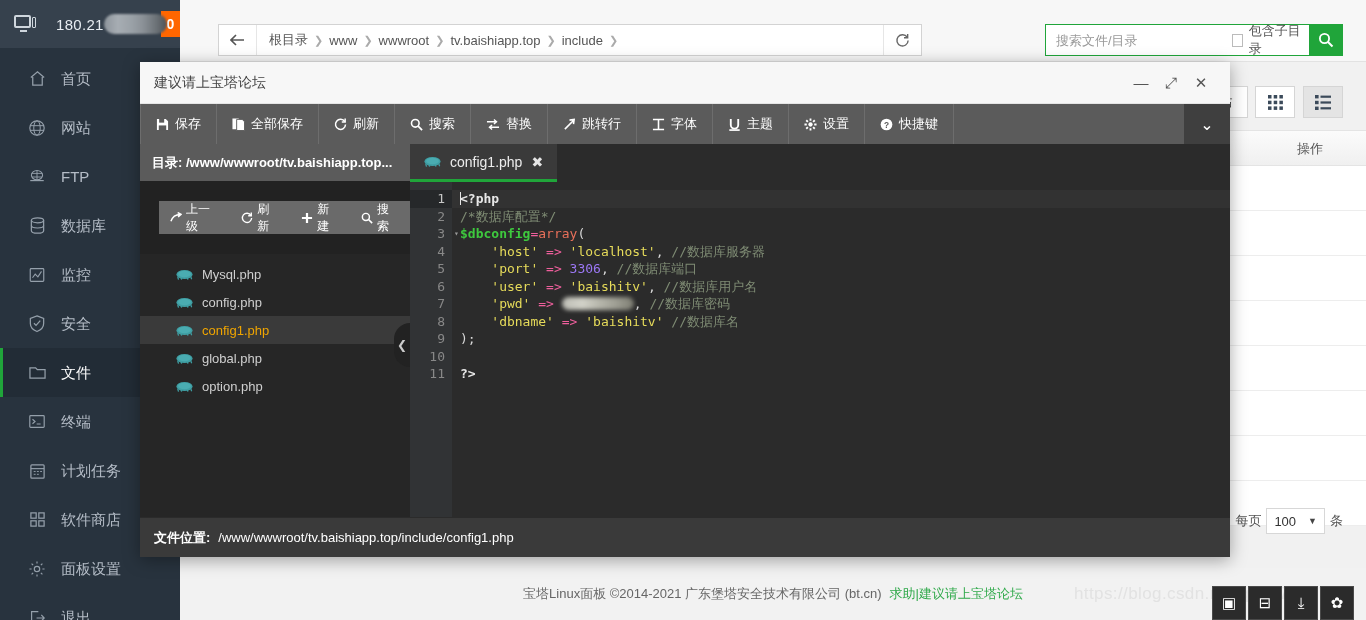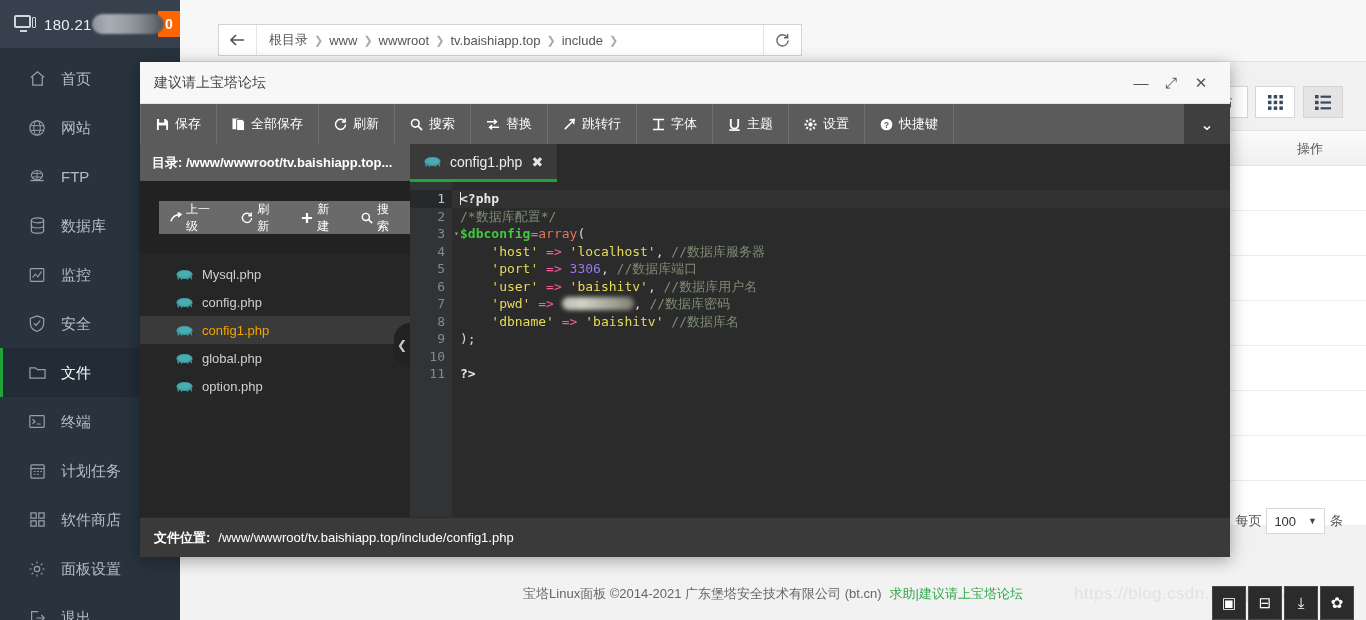--- a/index.html
+++ b/index.html
@@ -26,21 +26,21 @@
     border: 2px solid #cfd6dd; border-radius: 2px;
   }
   .sb-monitor i::after {
     content: ""; position: absolute; left: 4px; top: 13px; width: 7px; height: 2px;
     background: #cfd6dd;
   }
   .sb-monitor b {
     position: absolute; right: 0px; top: 2px; width: 4px; height: 11px;
     border: 1.5px solid #cfd6dd; border-radius: 1px;
   }
-  .sb-ip { font-size: 15px; color: #e8edf2; margin-left: 8px; letter-spacing: .3px; }
+  .sb-ip { font-size: 15px; color: #e8edf2; margin-left: 20px; letter-spacing: .3px; }
   .sb-blur {
     width: 84px; height: 20px; margin-left: 0px; border-radius: 10px;
     background: linear-gradient(90deg,#8d949b 0%,#a7adb3 22%,#9aa1a7 44%,#8b9197 62%,#6a7075 84%,#4e5358 100%);
     filter: blur(1.2px);
   }
   .sb-badge {
     width: 26px; height: 26px; background: #ff6600; color: #fff;
     font-size: 14px; font-weight: bold; display: flex; align-items: center;
     justify-content: center; margin-left: -6px;
   }
@@ -61,21 +61,21 @@
   .sb-ic svg { display: block; }
   .sb-label { line-height: 1; }
 
   
   .main { position: absolute; left: 180px; top: 0; right: 0; height: 620px; background: #f1f1f1; }
   .topbar {
     position: absolute; left: 0; top: 0; right: 0; height: 62px;
     background: #f7f7f7; border-bottom: 1px solid #e2e2e2;
   }
   .crumbbox {
-    position: absolute; left: 38px; top: 24px; width: 584px; height: 32px;
+    position: absolute; left: 38px; top: 24px; width: 704px; height: 32px;
     border: 1px solid #d3d3d3; background: #fff; display: flex; align-items: center;
   }
   .crumb-back {
     width: 38px; height: 30px; display: flex; align-items: center; justify-content: center;
     border-right: 1px solid #e6e6e6; color: #555; font-size: 15px;
   }
   .crumb-list { display: flex; align-items: center; padding-left: 12px; font-size: 13px; color: #555; gap: 6px; }
   .crumb-sep { color: #aaa; font-size: 11px; }
   .crumb-refresh {
     position: absolute; right: 0; top: 0; width: 38px; height: 30px;
@@ -411,20 +411,33 @@
             <span class="crumb-sep">❯</span>
           </div>
         <div class="crumb-refresh">
           <svg width="15" height="15" viewBox="0 0 16 16">
               <path d="M13 4.5 A6 6 0 1 0 14 8" stroke="#666" stroke-width="1.5" fill="none"></path>
               <path d="M13.5 1 L13.5 5 L9.6 5" stroke="#666" stroke-width="1.5" fill="none"></path>
             </svg>
         </div>
       </div>
 
+      <div class="searchbox">
+        <input placeholder="搜索文件/目录" style="">
+        <label class="sub-chk">
+          <span class="box"></span>
+          <span>包含子目录</span>
+        </label>
+        <div class="search-btn">
+          <svg width="16" height="16" viewBox="0 0 16 16">
+              <circle cx="6.5" cy="6.5" r="4.6" stroke="#fff" stroke-width="1.8" fill="none"></circle>
+              <path d="M10 10 L14.5 14.5" stroke="#fff" stroke-width="2" fill="none"></path>
+            </svg>
+        </div>
+      </div>
 
       <div class="smallbtn">站</div>
 
       <div class="viewtoggle">
         <div class="vt-btn">
           <svg width="15" height="15" viewBox="0 0 15 15">
               <g fill="#3b4a5a">
                 <rect x="0" y="0" width="3.5" height="3.5"></rect>
                 <rect x="5.7" y="0" width="3.5" height="3.5"></rect>
                 <rect x="11.4" y="0" width="3.5" height="3.5"></rect>

